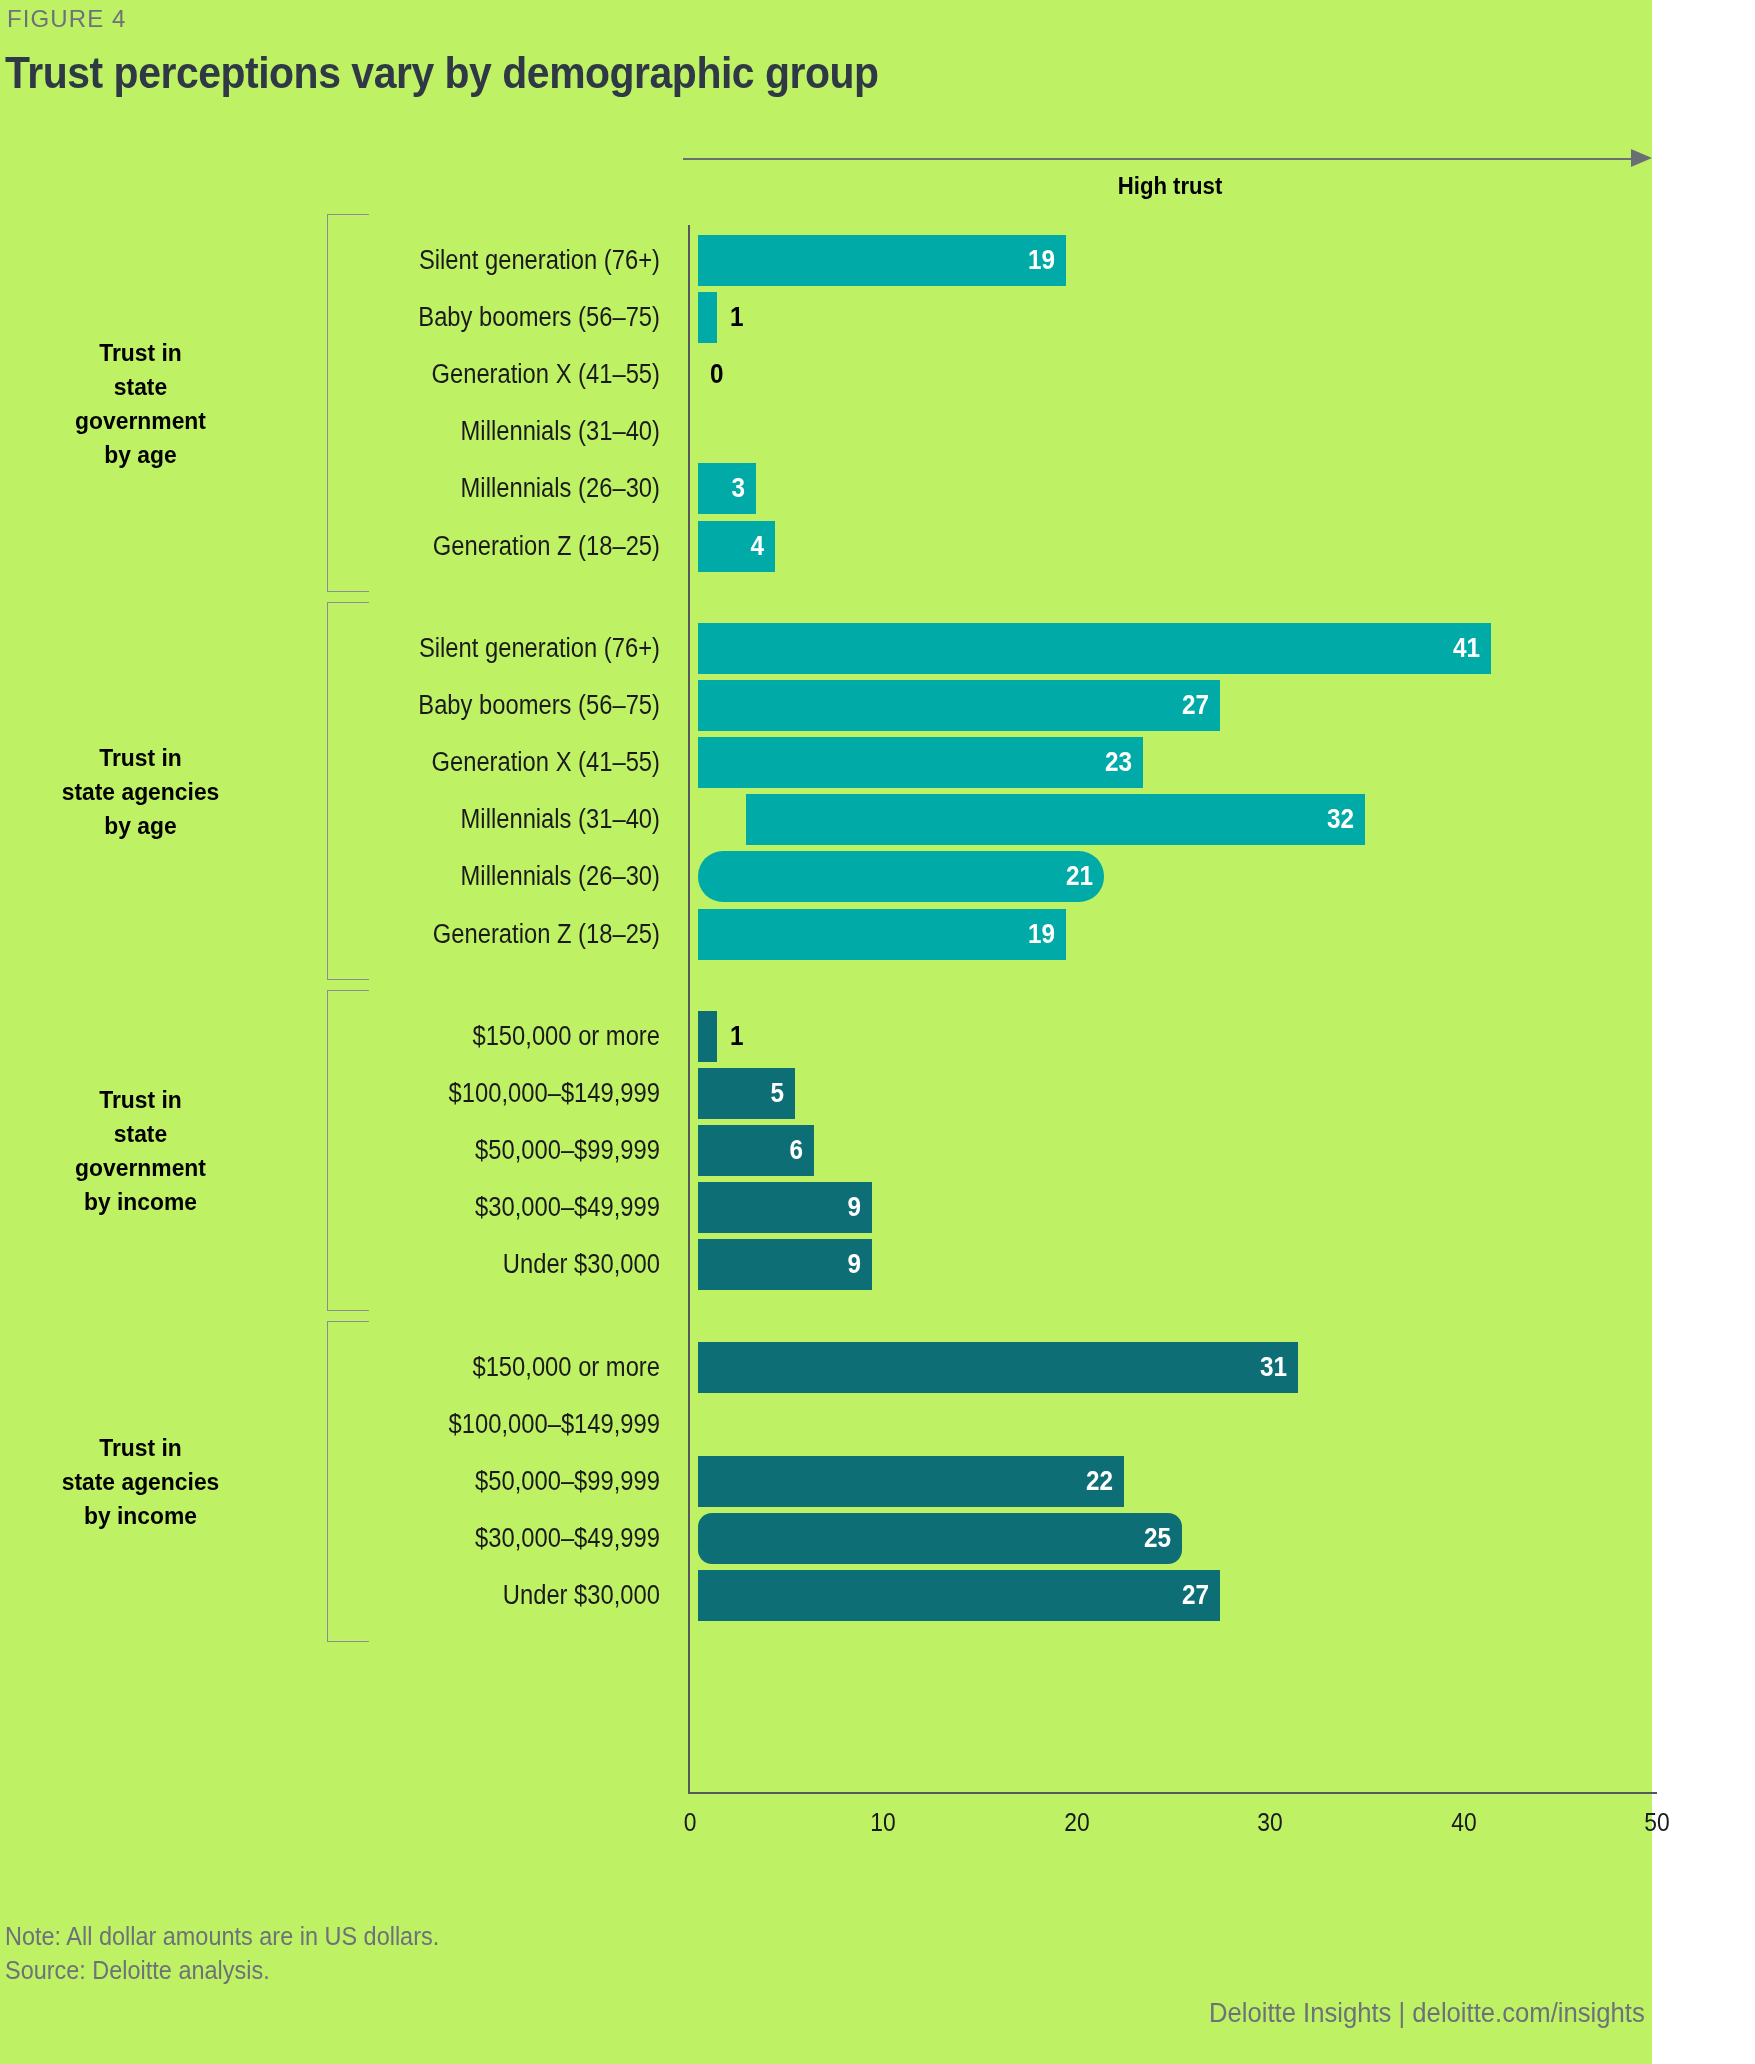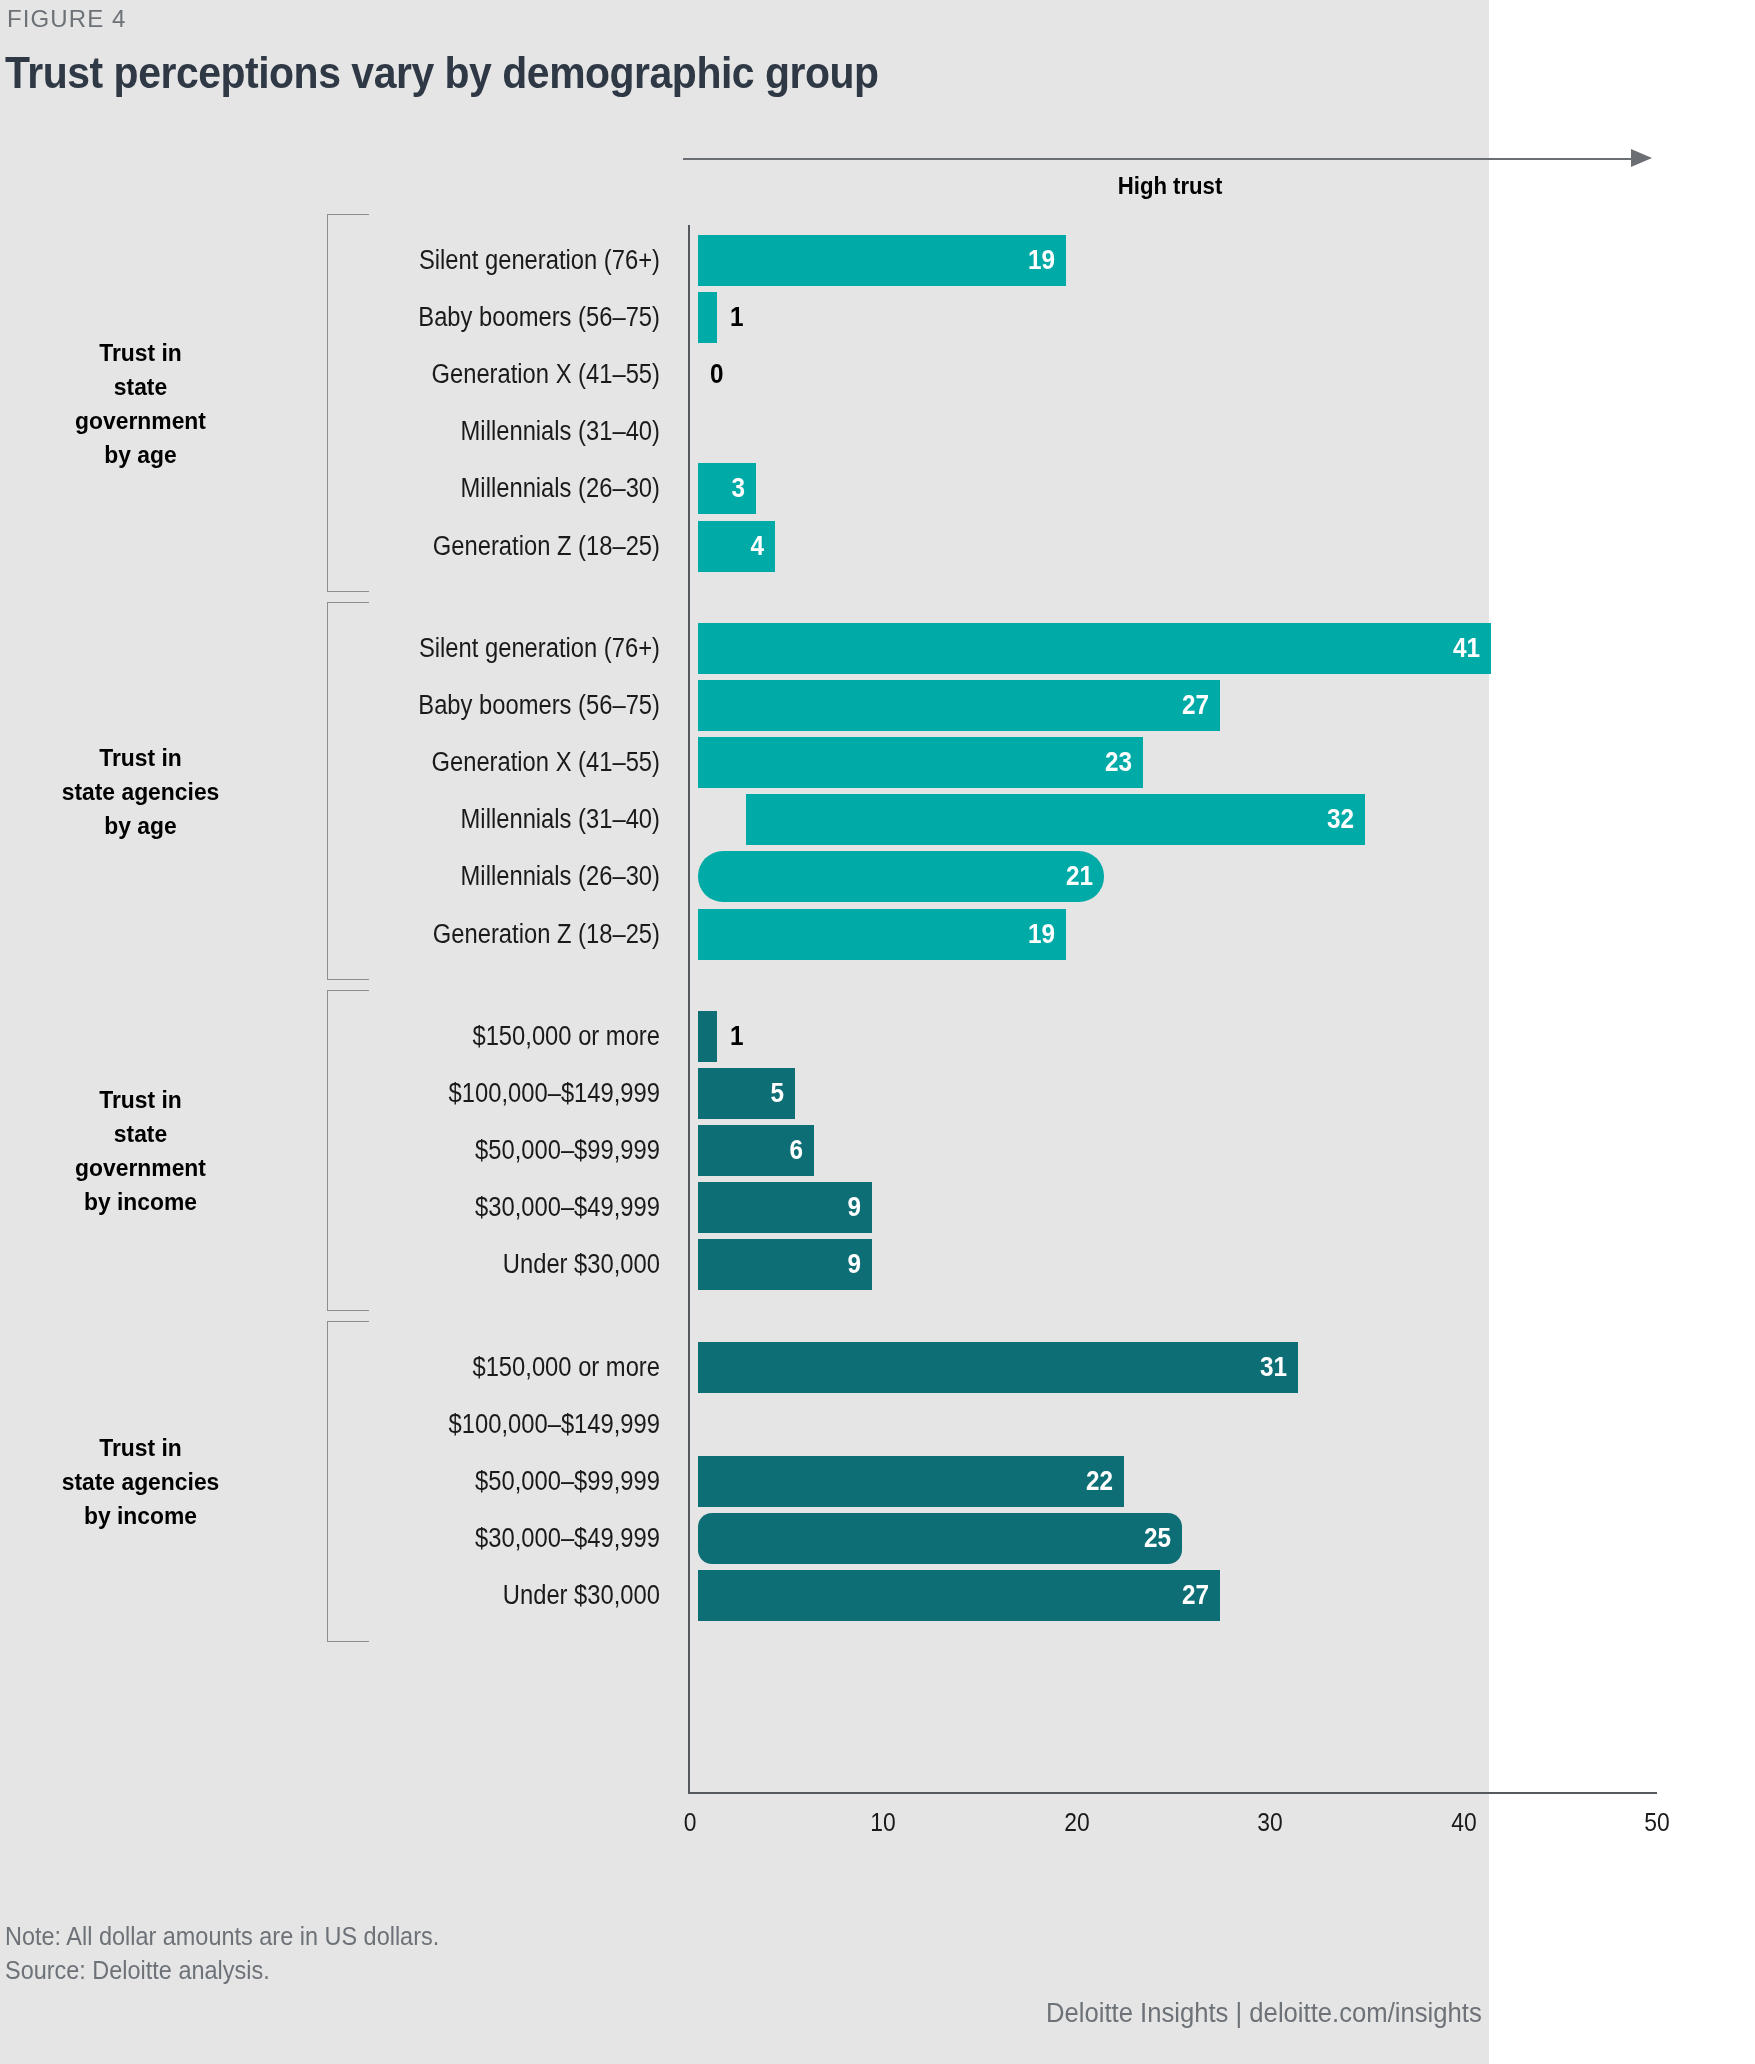--- a/index.html
+++ b/index.html
@@ -5,23 +5,23 @@
   * { box-sizing: border-box; margin: 0; padding: 0; }
   html, body {
     width: 1756px;
     height: 2065px;
     background: #ffffff;
     font-family: "Liberation Sans", sans-serif;
     overflow: hidden;
   }
   .page {
     position: relative;
-    width: 1489px;
+    width: 1652px;
     height: 2065px;
-    background: #e5e5e5;
+    background: #bef264;
     text-decoration: underline;
   }
 
   
   .fig-label {
     position: absolute;
     left: 7px;
     top: 5.3px;
     font-size: 24px;
     letter-spacing: 1.1px;

